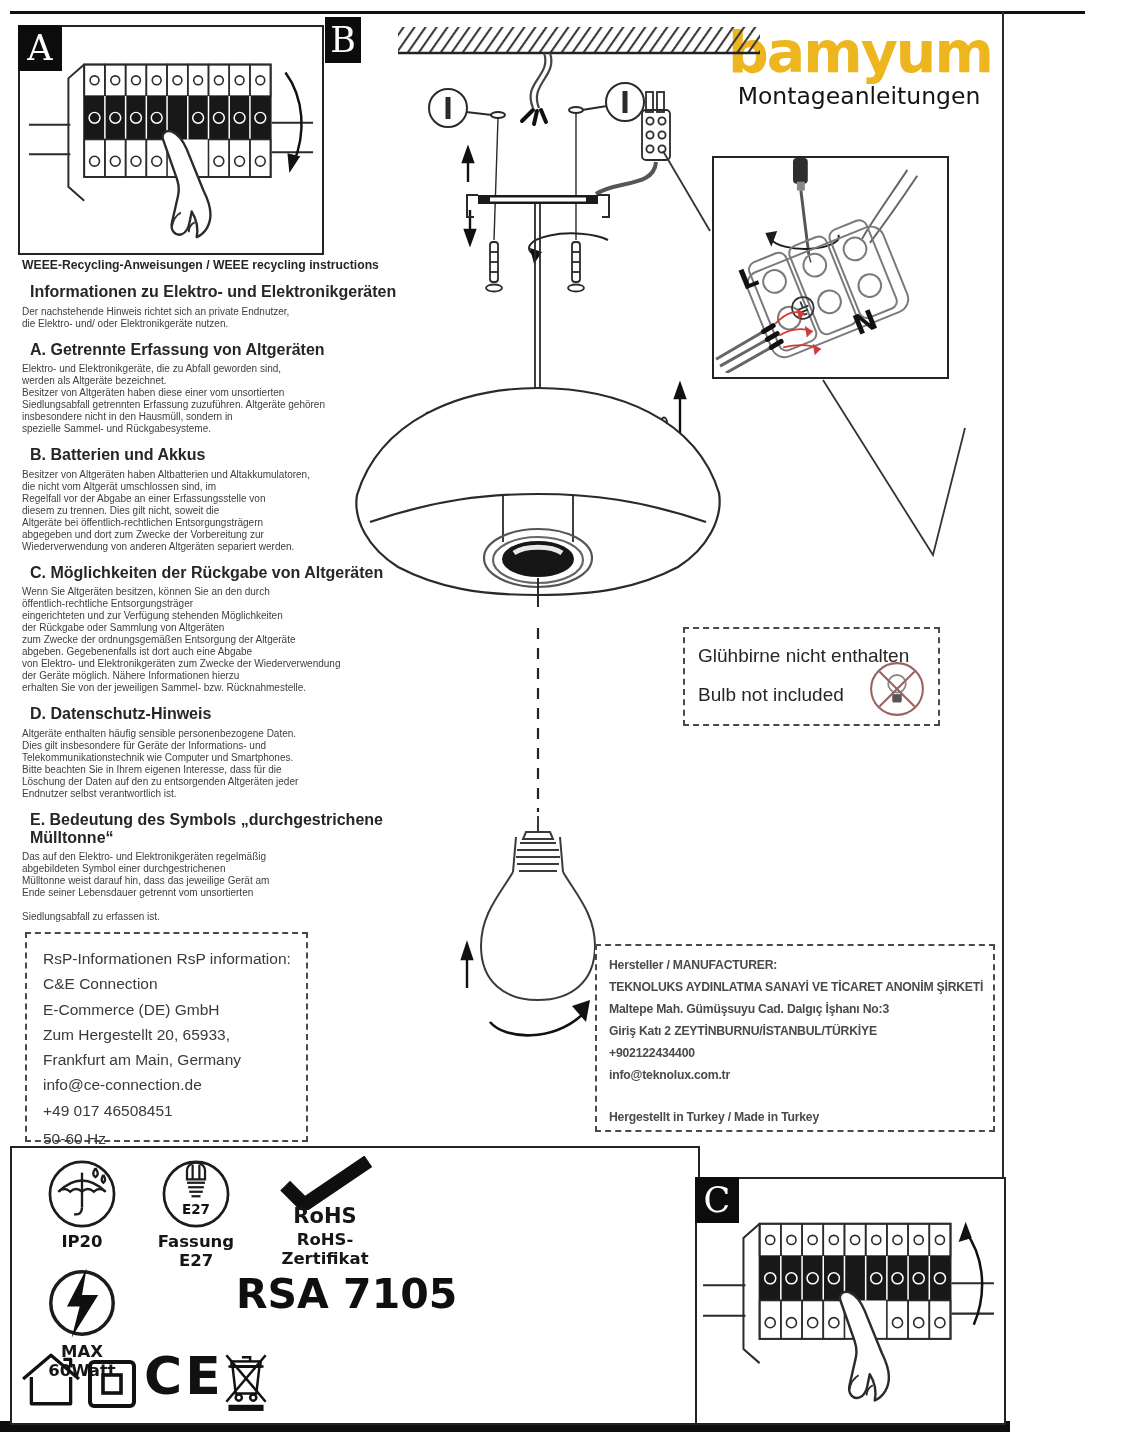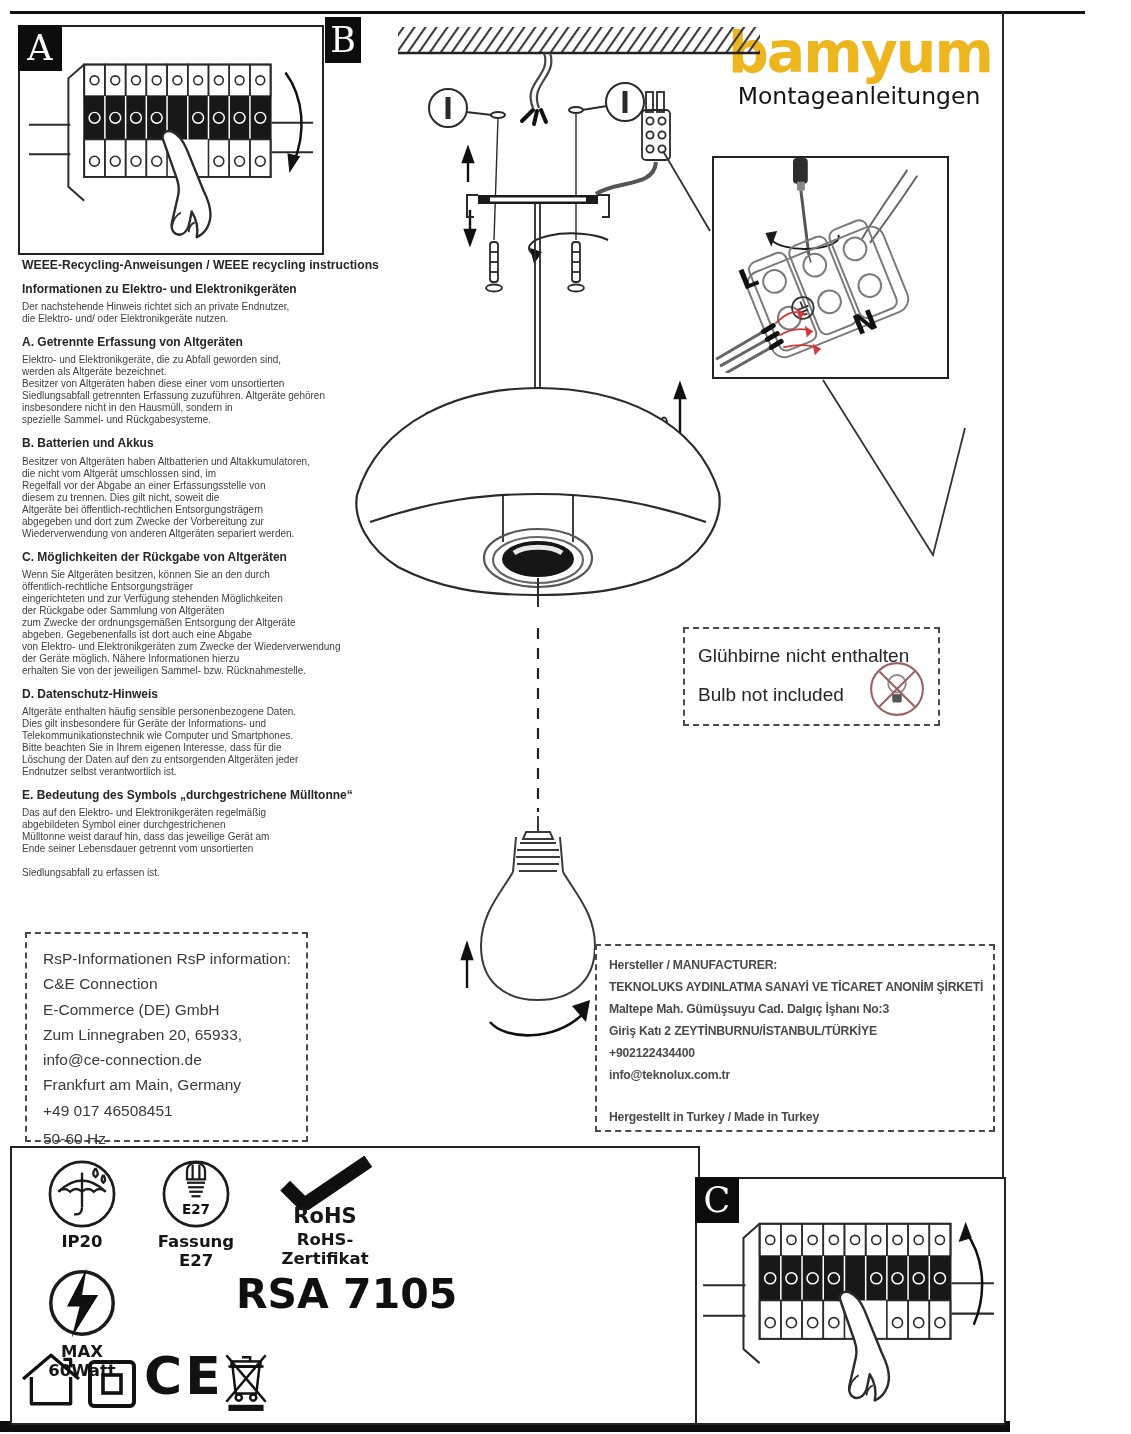--- a/index.html
+++ b/index.html
@@ -6,21 +6,21 @@
   #page{position:relative;width:1131px;height:1434px;background:#fff;overflow:hidden;
         font-family:"Liberation Sans",sans-serif;color:#2d2d2d;}
   .abs{position:absolute;}
   .panel-label{background:#0c0c0c;color:#fff;font-family:"DejaVu Serif",serif;
                font-weight:400;display:flex;align-items:center;justify-content:center;}
   .frame{border:2.5px solid #232323;background:#fff;}
   .dashed{border:2px dashed #4a4a4a;background:#fff;}
   .brand-name{font-family:"DejaVu Sans",sans-serif;font-weight:bold;font-size:57px;line-height:1.0;letter-spacing:-2px;}
   .brand-sub{font-family:"DejaVu Sans",sans-serif;font-size:23.5px;line-height:1.28;color:#141414;}
   .weee{width:380px;color:#3e3e3e;}
-  .weee h3{font-size:12px;font-weight:bold;color:#262626;margin:11px 0 5px 0;line-height:1.1;}
+  .weee h3{font-size:16px;font-weight:bold;color:#262626;margin:11px 0 5px 8px;line-height:1.1;}
   .weee .t{font-size:12.2px;font-weight:bold;color:#262626;margin:0 0 2px 0;}
   .weee p{font-size:10px;line-height:12px;margin:0;white-space:pre-line;}
   .rsp{font-size:15.5px;line-height:1.63;color:#3a3a3a;}
   .manu{font-size:12.2px;line-height:1.8;font-weight:bold;color:#4a4a4a;letter-spacing:-0.2px;}
   .bulbnote{font-size:19px;color:#262626;line-height:2.05;font-weight:500;}
   .cert{position:absolute;text-align:center;}
   .cert .lbl{font-family:"DejaVu Sans",sans-serif;font-weight:bold;font-size:16.5px;color:#161616;margin-top:2px;}
   .model{font-family:"DejaVu Sans",sans-serif;font-weight:bold;font-size:41px;color:#0f0f0f;}
   .ce-mark{font-family:"DejaVu Sans",sans-serif;font-weight:bold;font-size:52px;color:#111;letter-spacing:3px;}
   svg{display:block;}
@@ -374,23 +374,23 @@
       <rect x="24" y="33" width="8" height="8" fill="#555"></rect>
       <line x1="11" y1="11" x2="45" y2="45" stroke="#9a6262" stroke-width="2"></line>
       <line x1="45" y1="11" x2="11" y2="45" stroke="#9a6262" stroke-width="2"></line>
     </svg>
   </div>
 
   <div class="abs dashed rsp" style="left:25px;top:932px;width:283px;height:210px;padding:12px 0 0 16px;box-sizing:border-box;">
     <div>RsP-Informationen RsP information:</div>
     <div>C&amp;E Connection</div>
     <div>E-Commerce (DE) GmbH</div>
-    <div>Zum Linnegraben 20, 65933,</div>
+    <div>Zum Hergestellt 20, 65933,</div>
+    <div>Frankfurt am Main, Germany</div>
     <div>info@ce-connection.de</div>
-    <div>Frankfurt am Main, Germany</div>
     <div>+49 017 46508451</div>
     <div style="margin-top:3px;">50-60 Hz</div>
   </div>
 
   <div class="abs dashed manu" style="left:595px;top:944px;width:400px;height:188px;padding:9px 0 0 12px;box-sizing:border-box;">
     <div>Hersteller / MANUFACTURER:</div>
     <div>TEKNOLUKS AYDINLATMA SANAYİ VE TİCARET ANONİM ŞİRKETİ</div>
     <div>Maltepe Mah. Gümüşsuyu Cad. Dalgıç İşhanı No:3</div>
     <div>Giriş Katı 2 ZEYTİNBURNU/İSTANBUL/TÜRKİYE</div>
     <div>+902122434400</div>

